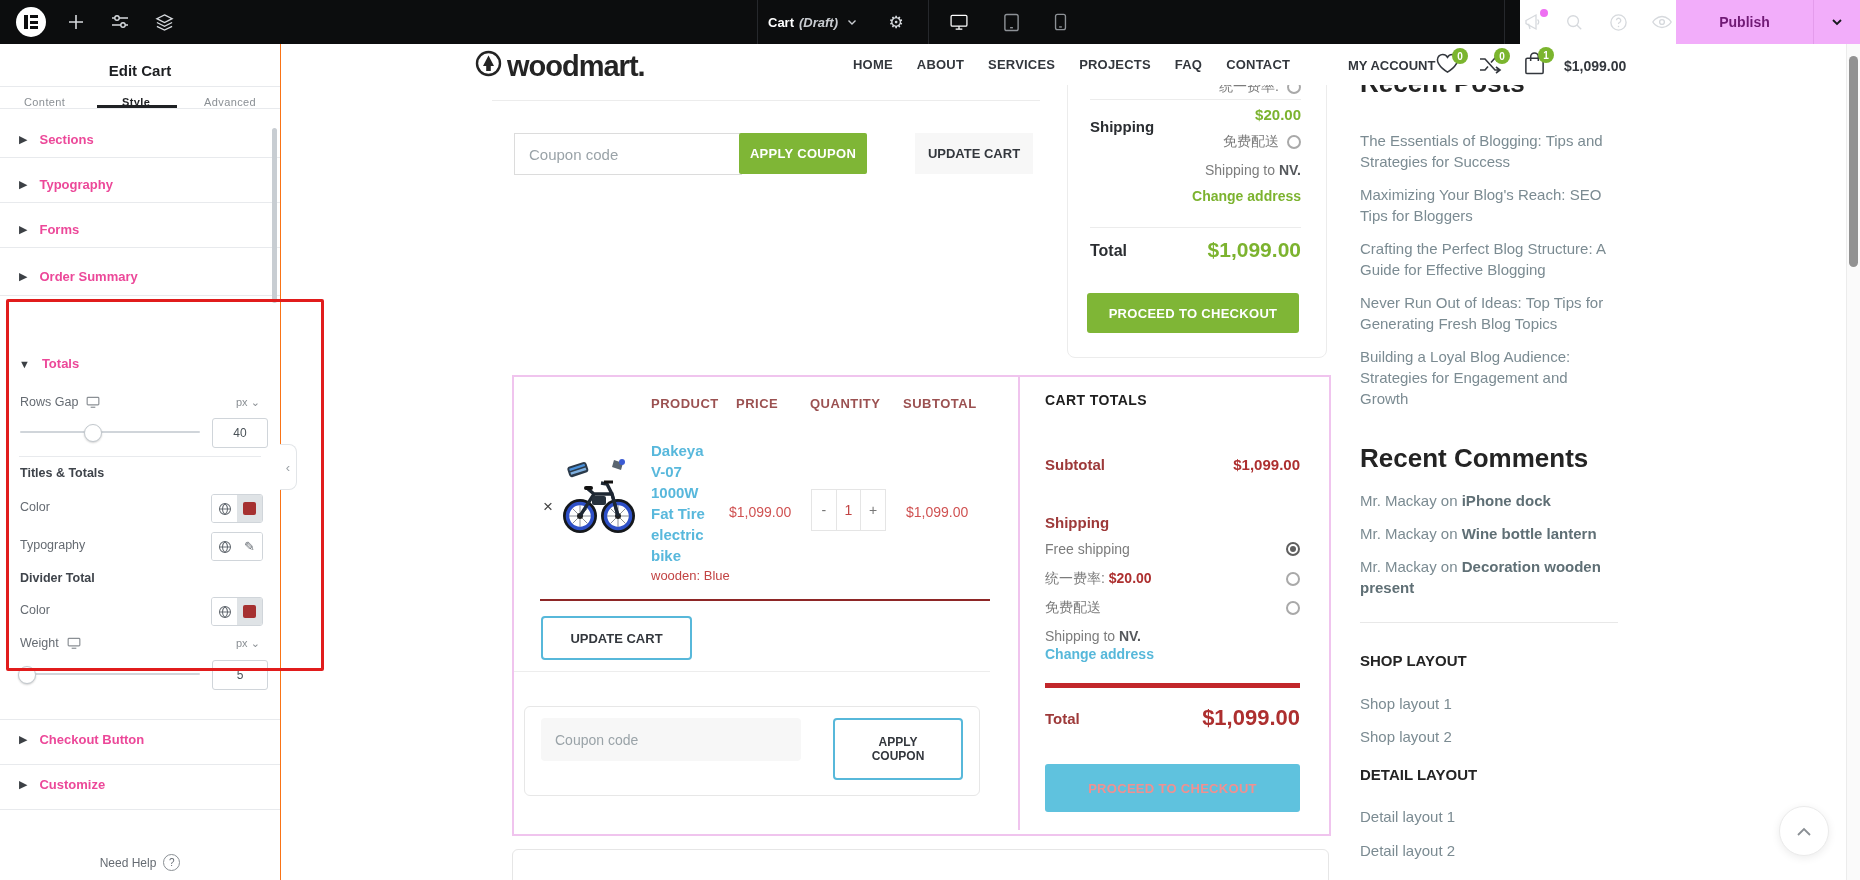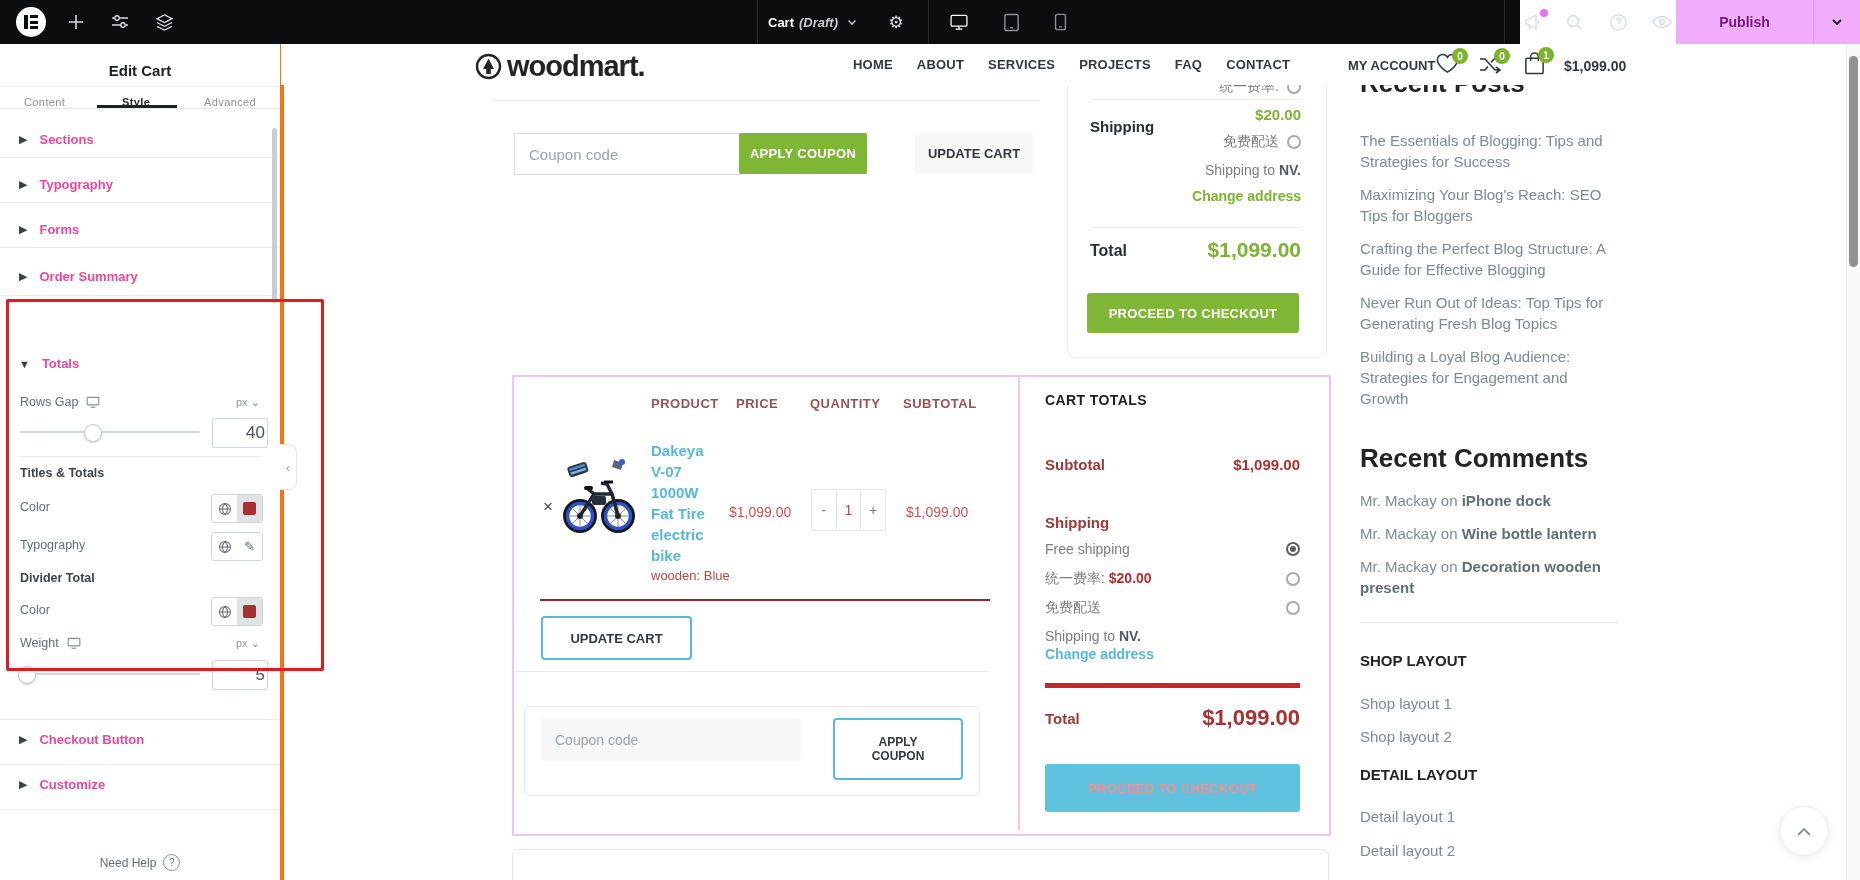--- a/index.html
+++ b/index.html
@@ -6,33 +6,33 @@
   #app{position:relative;width:1860px;height:880px;font-family:"Liberation Sans",sans-serif;color:#333;overflow:hidden;}
   .a{position:absolute;}
   
   #topbar{left:0;top:0;width:1520px;height:44px;background:#0c0d0e;z-index:20;}
   .tbicon{display:flex;align-items:center;justify-content:center;height:44px;color:#d6d9dd;cursor:pointer;}
   .tbdiv{width:1px;height:44px;background:#26282c;}
   .doc{color:#fff;font-size:13px;font-weight:bold;}
   .docstatus{color:#c9ccd1;font-style:italic;font-weight:bold;font-size:13px;margin-left:5px;}
   #publish-block{background:#f2adfa;color:#701a75;}
   
-  #panel{left:0;top:44px;width:280px;height:836px;background:#fff;border-right:4px solid #f97316;z-index:3;}
+  #panel{left:0;top:44px;width:280px;height:836px;background:#fff;border-right:1px solid #f97316;z-index:3;}
   .panel-title{font-size:15px;font-weight:bold;color:#1c1e21;text-align:center;}
   .ptab{font-size:11px;color:#8a8f94;letter-spacing:.4px;}
   .ptab.active{color:#1f2124;font-weight:bold;}
   .hline{background:#e8eaed;height:1px;}
   .acc-label{font-size:13px;font-weight:bold;color:#ec4899;}
   .caret{color:#3c4045;font-size:11px;margin-right:12px;}
   .ctl-label{font-size:12.5px;color:#656b72;}
   .subhead{font-size:12.5px;font-weight:bold;color:#3f444b;}
   .unit{font-size:11px;color:#8a8f94;}
   .slider-track{height:2px;background:#d0d5da;border-radius:2px;}
   .slider-handle{width:16px;height:16px;border-radius:50%;background:#fff;border:1px solid #c2c8cd;box-shadow:0 1px 2px rgba(0,0,0,.18);}
-  .num-input{width:50px;height:26px;border:1px solid #d0d5da;border-radius:3px;font-size:17px;color:#495157;text-align:right;font-family:"Liberation Sans",sans-serif;background:#fff;}
+  .num-input{width:50px;height:26px;border:1px solid #d0d5da;border-radius:3px;font-size:12px;color:#495157;text-align:center;font-family:"Liberation Sans",sans-serif;background:#fff;}
   .ctlgroup{display:flex;border:1px solid #d0d5da;border-radius:3px;overflow:hidden;height:27px;}
   .ctlbtn{width:25px;display:flex;align-items:center;justify-content:center;background:#fff;color:#656b72;cursor:pointer;}
   .ctlbtn.active{background:#dfe3e6;}
   .swatch{width:13px;height:13px;border-radius:2px;background:#a63131;}
   
   .nav a{font-size:13px;font-weight:bold;color:#33373d;text-decoration:none;letter-spacing:.2px;}
   .badge{position:absolute;width:16px;height:16px;border-radius:50%;background:#7bb52e;color:#fff;font-size:10px;font-weight:bold;display:flex;align-items:center;justify-content:center;}
   .greenbtn{background:#7fb636;color:#fff;font-weight:bold;font-size:13px;display:flex;align-items:center;justify-content:center;letter-spacing:.3px;border-radius:2px;cursor:pointer;}
   .greytxt{color:#7c7c7c;font-size:14px;}
   .maroon{color:#9d3939;font-weight:bold;}
@@ -414,21 +414,21 @@
   <div class="a sblink" style="left:1360px;top:556px;width:252px;"><span>Mr. Mackay on</span> <b style="color:#5f6f75;">Decoration wooden present</b></div>
   <div class="a hline" style="left:1360px;top:622px;width:258px;background:#e8e8e8;"></div>
   <div class="a sbhead" style="left:1360px;top:652px;font-size:15px;">SHOP LAYOUT</div>
   <div class="a sblink" style="left:1360px;top:693px;">Shop layout 1</div>
   <div class="a sblink" style="left:1360px;top:726px;">Shop layout 2</div>
   <div class="a sbhead" style="left:1360px;top:766px;font-size:15px;">DETAIL LAYOUT</div>
   <div class="a sblink" style="left:1360px;top:806px;">Detail layout 1</div>
   <div class="a sblink" style="left:1360px;top:840px;">Detail layout 2</div>
 
   <div class="a" style="left:281px;top:44px;width:1565px;height:41px;background:#fff;z-index:4;">
-    <div class="a" style="left:194px;top:6px;display:flex;align-items:center;gap:5px;cursor:pointer;">
+    <div class="a" style="left:194px;top:6px;display:flex;align-items:flex-start;gap:5px;cursor:pointer;">
       <svg width="27" height="27" viewBox="0 0 27 27">
         <circle cx="13.5" cy="13.5" r="11.5" fill="none" stroke="#242424" stroke-width="2.4"></circle>
         <path d="M13.5 5.5 19 16h-3.2v5h-4.6v-5H8z" fill="#242424"></path>
       </svg>
       <span style="font-size:29px;font-weight:bold;color:#242424;letter-spacing:-1px;">woodmart.</span>
     </div>
     <div class="a nav" style="left:572px;top:0;height:41px;display:flex;align-items:center;gap:24px;">
       <a href="#">HOME</a>
       <a href="#">ABOUT</a>
       <a href="#">SERVICES</a>

